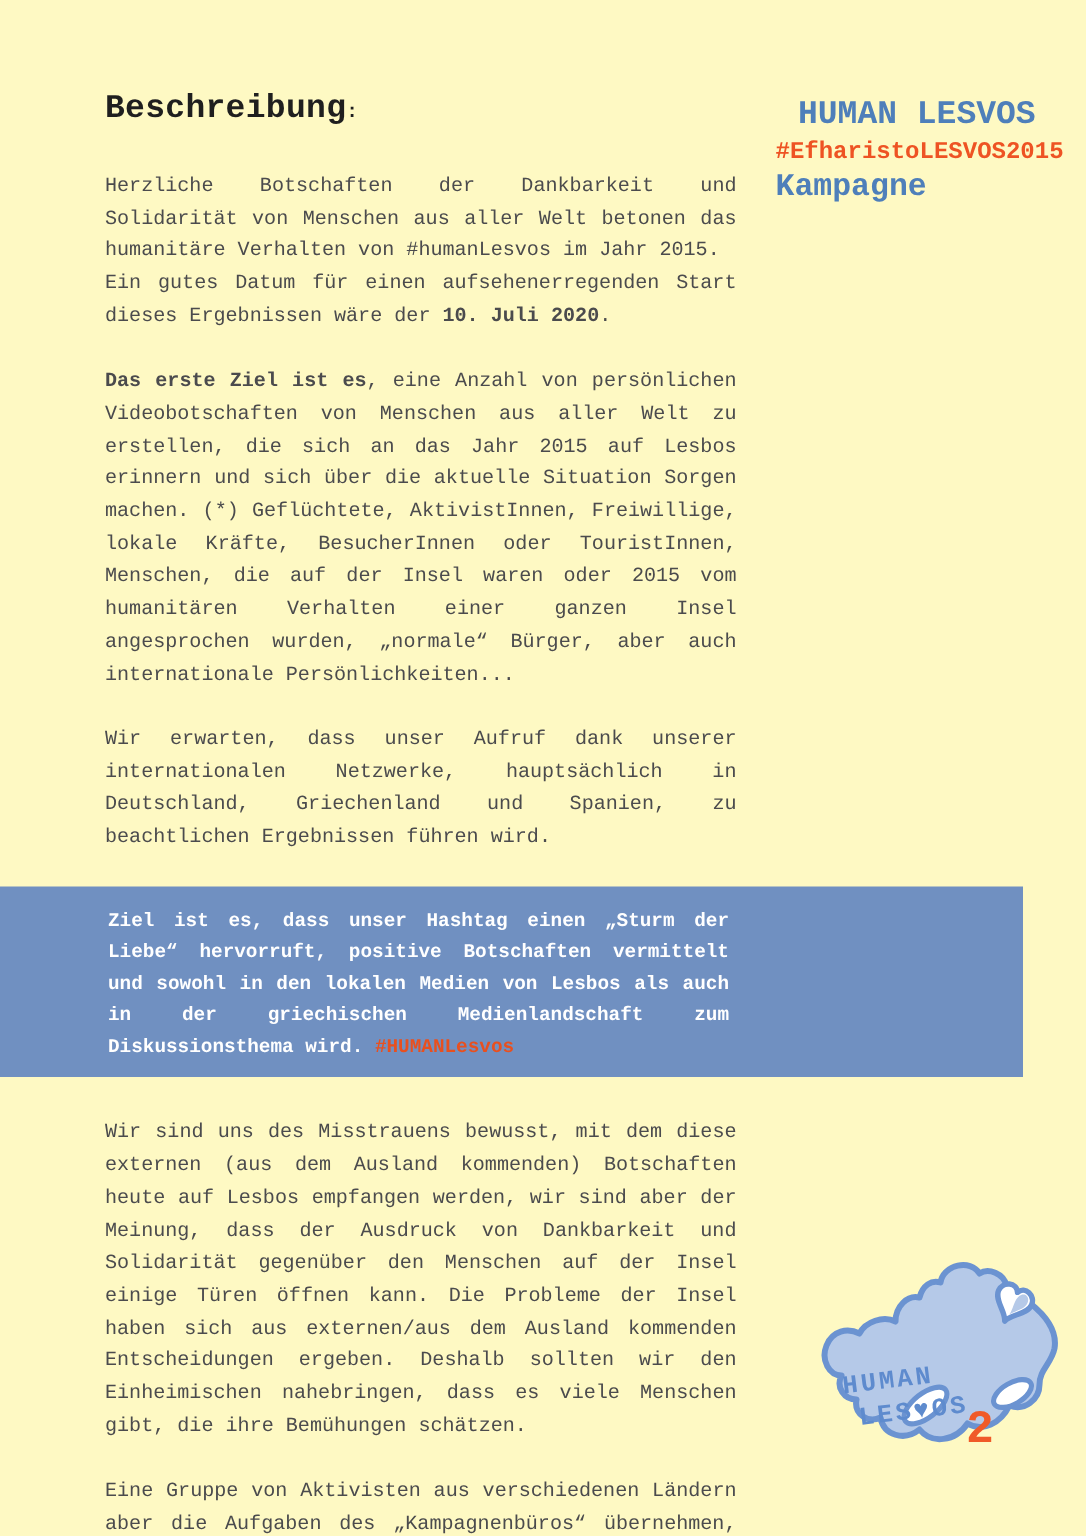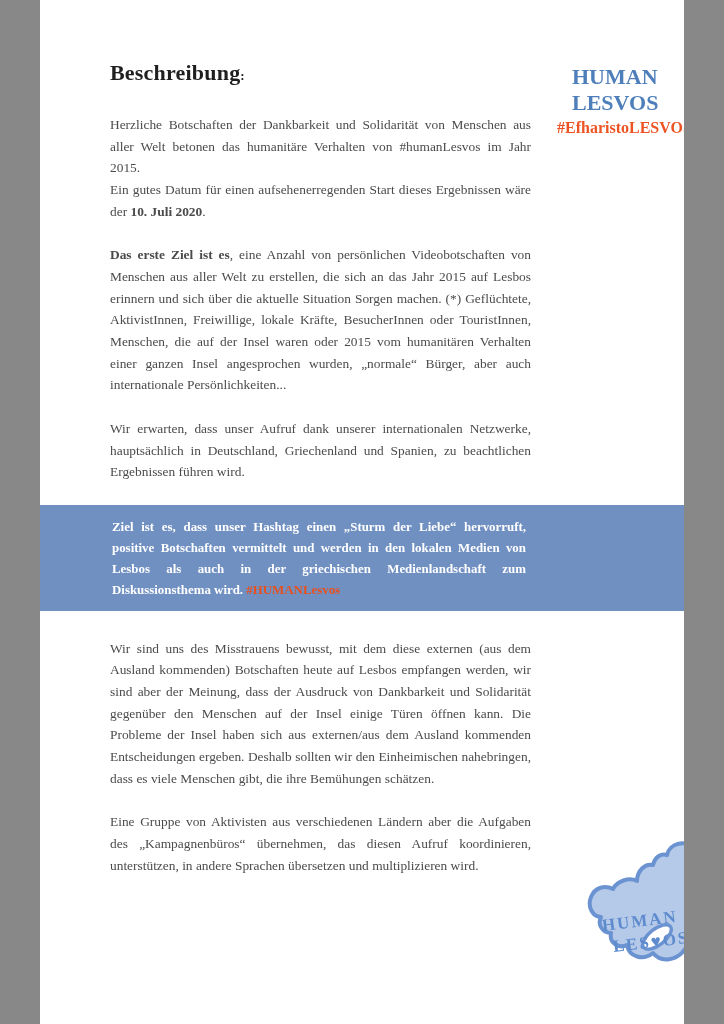--- a/index.html
+++ b/index.html
@@ -11,24 +11,24 @@
     --callout_text:#ffffff;
     --callout_hashtag:#e8501f;
     --logo_stroke:#6b93d1;
     --logo_fill:#b5c9e8;
     --logo_text:#5e8bce;
     --page_number_orange:#f05a28;
   }
   html,body{margin:0;padding:0;background:#888;}
   .page{
     position:relative;
-    width:644px;height:1024px;
+    width:724px;height:1024px;
     margin:0 auto;
-    background:#ffffff;
-    font-family:Liberation Serif, serif;
+    background:#fef9c3;
+    font-family:Liberation Mono, monospace;
     overflow:hidden;
   }
   .title{
     position:absolute;left:70px;top:60px;margin:0;
     font-size:22px;font-weight:bold;letter-spacing:0.2px;
     color:var(--title_text,#1f1f1f);
   }
   .title .colon{font-size:13px;font-weight:bold;vertical-align:baseline;}
   .brand{
     position:absolute;left:517px;top:64px;width:190px;
@@ -87,36 +87,37 @@
 </head>
 <body>
 
 <div class="page">
 
   <h1 class="title"><span>Beschreibung</span><span class="colon">:</span></h1>
 
   <div class="brand">
     <div class="brand-l1">HUMAN LESVOS</div>
     <div class="brand-l2">#EfharistoLESVOS2015</div>
+    <div class="brand-l3">Kampagne</div>
   </div>
 
   <div class="body-col">
       <div class="para">
         <div class="line"><span>Herzliche Botschaften der Dankbarkeit und Solidarität von Menschen aus aller Welt betonen das humanitäre Verhalten von #humanLesvos im Jahr 2015.</span></div>
         <div class="line"><span>Ein gutes Datum für einen aufsehenerregenden Start dieses Ergebnissen wäre der </span><span class="bold">10. Juli 2020</span><span>.</span></div>
       </div>
       <div class="para">
         <div class="line"><span class="bold">Das erste Ziel ist es</span><span>, eine Anzahl von persönlichen Videobotschaften von Menschen aus aller Welt zu erstellen, die sich an das Jahr 2015 auf Lesbos erinnern und sich über die aktuelle Situation Sorgen machen. (*) Geflüchtete, AktivistInnen, Freiwillige, lokale Kräfte, BesucherInnen oder TouristInnen, Menschen, die auf der Insel waren oder 2015 vom humanitären Verhalten einer ganzen Insel angesprochen wurden, „normale“ Bürger, aber auch internationale Persönlichkeiten...</span></div>
       </div>
       <div class="para">
         <div class="line"><span>Wir erwarten, dass unser Aufruf dank unserer internationalen Netzwerke, hauptsächlich in Deutschland, Griechenland und Spanien, zu beachtlichen Ergebnissen führen wird.</span></div>
       </div>
       <div class="callout">
         <div class="callout-inner">
-          <div class="line"><span>Ziel ist es, dass unser Hashtag einen „Sturm der Liebe“ hervorruft, positive Botschaften vermittelt und werden in den lokalen Medien von Lesbos als auch in der griechischen Medienlandschaft zum Diskussionsthema wird. </span><span class="hashtag">#HUMANLesvos</span></div>
+          <div class="line"><span>Ziel ist es, dass unser Hashtag einen „Sturm der Liebe“ hervorruft, positive Botschaften vermittelt und sowohl in den lokalen Medien von Lesbos als auch in der griechischen Medienlandschaft zum Diskussionsthema wird. </span><span class="hashtag">#HUMANLesvos</span></div>
         </div>
       </div>
       <div class="para">
         <div class="line"><span>Wir sind uns des Misstrauens bewusst, mit dem diese externen (aus dem Ausland kommenden) Botschaften heute auf Lesbos empfangen werden, wir sind aber der Meinung, dass der Ausdruck von Dankbarkeit und Solidarität gegenüber den Menschen auf der Insel einige Türen öffnen kann. Die Probleme der Insel haben sich aus externen/aus dem Ausland kommenden Entscheidungen ergeben. Deshalb sollten wir den Einheimischen nahebringen, dass es viele Menschen gibt, die ihre Bemühungen schätzen.</span></div>
       </div>
       <div class="para">
         <div class="line"><span>Eine Gruppe von Aktivisten aus verschiedenen Ländern aber die Aufgaben des „Kampagnenbüros“ übernehmen, das diesen Aufruf koordinieren, unterstützen, in andere Sprachen übersetzen und multiplizieren wird.</span></div>
       </div>
     </div>
 

